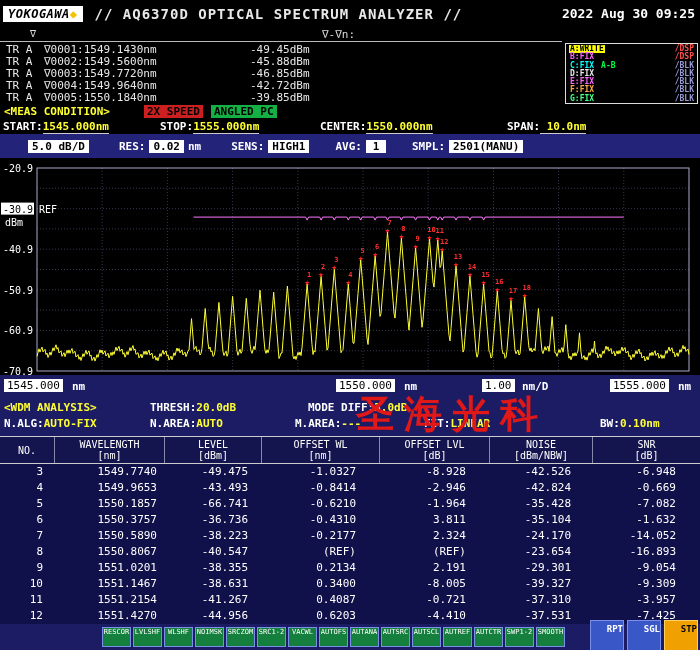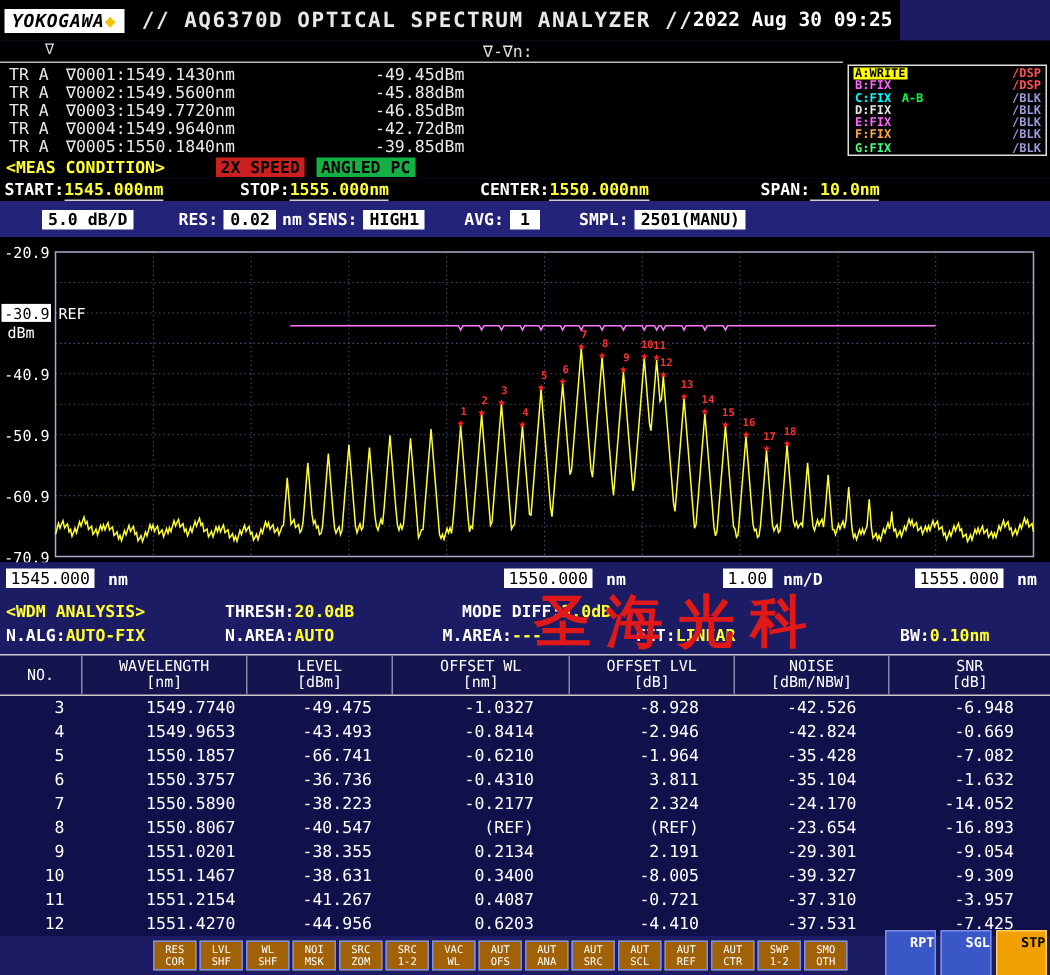--- a/index.html
+++ b/index.html
@@ -1,20 +1,20 @@
 <!DOCTYPE html>
 <html><head>
 <meta charset="utf-8">
 <style>
   *{margin:0;padding:0;box-sizing:border-box}
   html,body{width:700px;height:650px}
   body{background:#1c1c64;font-family:"DejaVu Sans Mono","Liberation Mono",monospace;color:#fff;position:relative;overflow:hidden}
 
   
-  .topbar{position:absolute;left:0;top:0;width:600px;height:27px;background:#000;display:flex;align-items:center}
+  .topbar{position:absolute;left:0;top:0;width:700px;height:27px;background:#000;display:flex;align-items:center}
   .brand{background:#fff;color:#000;font-weight:bold;font-style:italic;font-size:12px;padding:1px 5px;margin-left:3px;letter-spacing:.5px}
   .brand .diamond{color:#f5c400;font-style:normal}
   .title{color:#e8e8e8;font-size:14px;font-weight:bold;margin-left:12px;letter-spacing:1px;white-space:nowrap}
   .datetime{position:absolute;right:5px;color:#fff;font-size:13px;font-weight:bold}
 
   
   .upper{position:absolute;left:0;top:27px;width:700px;height:77px;background:#000}
   .nabla-left{position:absolute;left:30px;top:1px;font-size:10px;color:#ddd}
   .nabla-center{position:absolute;left:322px;top:1px;font-size:11px;color:#ddd}
   .upper-rule{position:absolute;left:0;top:14px;width:562px;height:1px;background:#bbb}
@@ -35,21 +35,21 @@
   .badge-angled{background:#14b043;color:#000;margin-left:8px;padding:0 3px}
   .meas2{position:absolute;left:0;top:119px;width:700px;height:15px;background:#000;font-size:11px;font-weight:bold}
   .mfield{position:absolute;top:1px;white-space:pre}
   .ml{color:#fff}
   .mv{color:#ffff33;border-bottom:1px solid #ccc}
 
   
   .settings{position:absolute;left:0;top:134px;width:700px;height:24px;background:#23237a;font-size:11px;display:flex;align-items:center;font-weight:bold}
   .wbox{background:#fff;color:#000;padding:0 4px;margin:0 4px;min-width:20px;text-align:center;white-space:pre}
   .slabel{color:#fff;white-space:pre}
-  .g1{margin-left:28px}.g2{margin-left:26px}.g3{margin-left:4px}.g4{margin-left:22px}.g5{margin-left:22px}
+  .g1{margin-left:28px}.g2{margin-left:26px}.g3{margin-left:30px}.g4{margin-left:22px}.g5{margin-left:22px}
 
   
   #chart-svg{position:absolute;left:0;top:158px}
 
   
   .xaxis{position:absolute;left:0;top:375px;width:700px;height:25px;background:#1c1c64}
   .xbox{position:absolute;top:4px;background:#fff;color:#000;font-weight:normal;padding:0 3px;font-size:11px}
   .xunit{position:absolute;top:5px;color:#fff;font-size:11px;font-weight:bold}
 
   
@@ -66,21 +66,21 @@
   .thead{display:grid;grid-template-columns:55px 110px 97px 118px 110px 103px 107px;height:28px;border-top:1px solid #ccc;border-bottom:1px solid #ccc;background:#14144e}
   .th{font-size:10px;text-align:center;display:flex;flex-direction:column;justify-content:center;border-right:1px solid #8888aa;line-height:11px;color:#fff}
   .th:last-child{border-right:none}
   .tbody{background:#10104a}
   .trow{display:grid;grid-template-columns:55px 110px 97px 118px 110px 103px 107px;height:16px;font-size:11px;line-height:16px}
   .td{text-align:right;color:#fff;white-space:pre}
   .c0{padding-right:12px}.c1{padding-right:8px}.c2{padding-right:14px}.c3{padding-right:24px}.c4{padding-right:24px}.c5{padding-right:22px}.c6{padding-right:24px}
 
   
   .bottombar{position:absolute;left:0;top:624px;width:700px;height:26px;background:#1c1c64;display:flex;align-items:center;padding-left:100px}
-  .skey{width:29px;height:20px;background:#a16207;border:1px solid #7a90e8;color:#fff;font-size:7px;line-height:8px;text-align:center;margin-left:2px;display:flex;flex-direction:column;justify-content:center;cursor:pointer}
+  .skey{width:29px;height:20px;background:#15803d;border:1px solid #7a90e8;color:#fff;font-size:7px;line-height:8px;text-align:center;margin-left:2px;display:flex;flex-direction:row;justify-content:center;cursor:pointer}
   .run-keys{margin-left:auto;display:flex;align-items:center}
   .rkey{width:34px;height:34px;background:#3a57c8;border:1px solid #7a90e8;color:#fff;font-size:9px;font-weight:bold;text-align:right;line-height:17px;margin-left:3px;cursor:pointer}
   .rkey.stp{background:#f0a000;color:#000;border-color:#ffd060;margin-right:2px}
 </style>
 </head>
 <body>
 
 <div class="topbar">
   <span class="brand"><span>YOKOGAWA</span><span class="diamond">◆</span></span>
   <span class="title">// AQ6370D OPTICAL SPECTRUM ANALYZER //</span>

